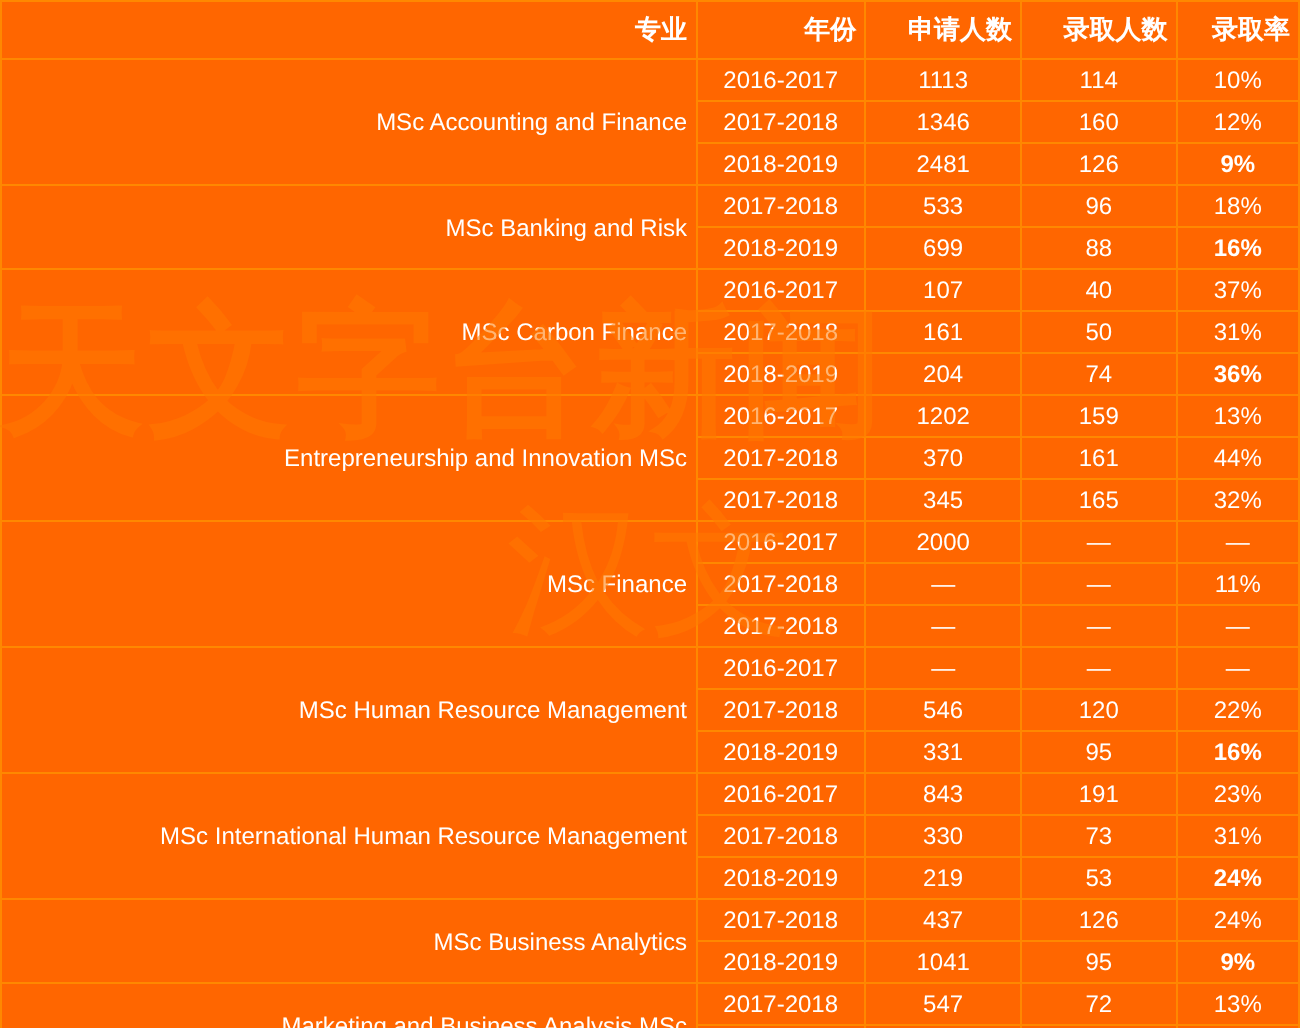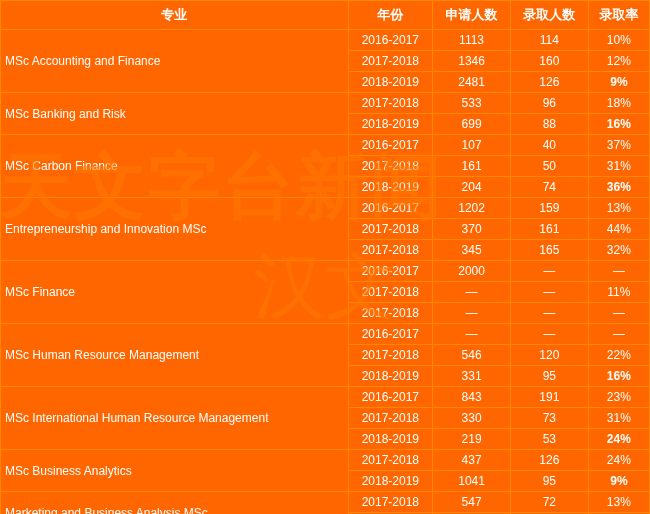--- a/index.html
+++ b/index.html
@@ -13,35 +13,35 @@
       position: relative;
     }
     table {
       width: 650px;
       border-collapse: collapse;
     }
     th {
       background: #ff6600;
       color: #fff;
       font-weight: bold;
-      text-align: center;
+      text-align: right;
       padding: 5px 4px;
       border: 1px solid #ff8800;
       font-size: 13px;
     }
     td {
       background: #ff6600;
       color: #fff;
       text-align: center;
       padding: 3px 4px;
       border: 1px solid #ff8800;
       font-size: 12px;
     }
     td.major {
-      text-align: left;
+      text-align: right;
       font-weight: normal;
     }
     td.bold-rate {
       font-weight: bold;
     }
     .watermark {
       position: absolute;
       top: 150px;
       left: 0;
       width: 580px;

